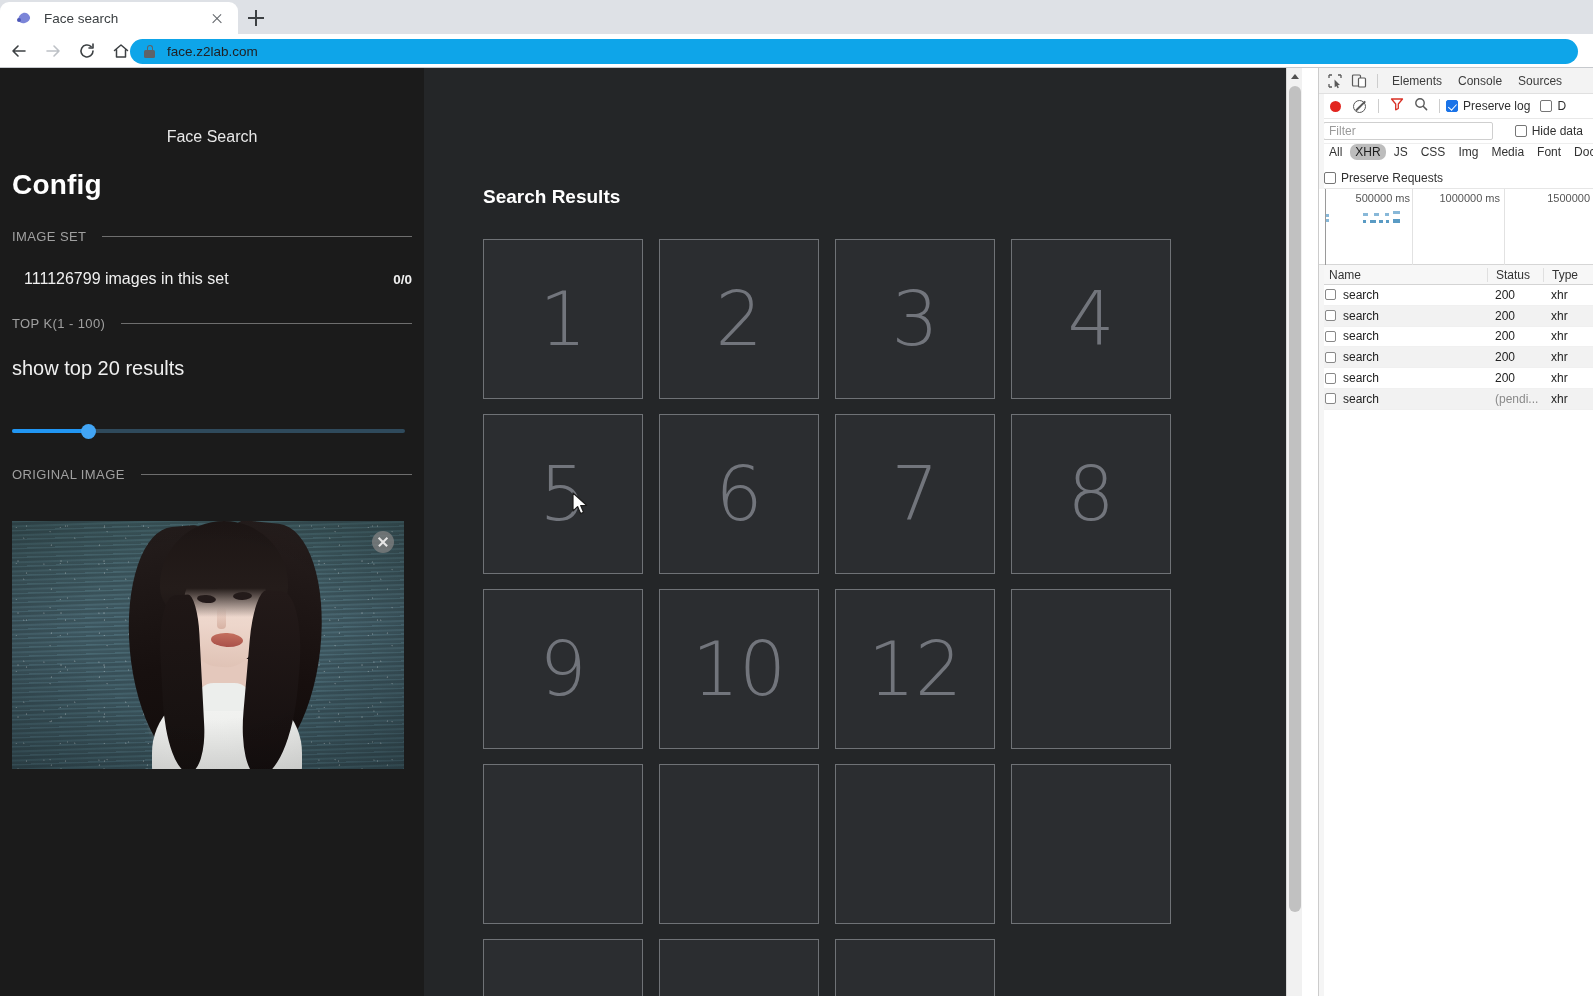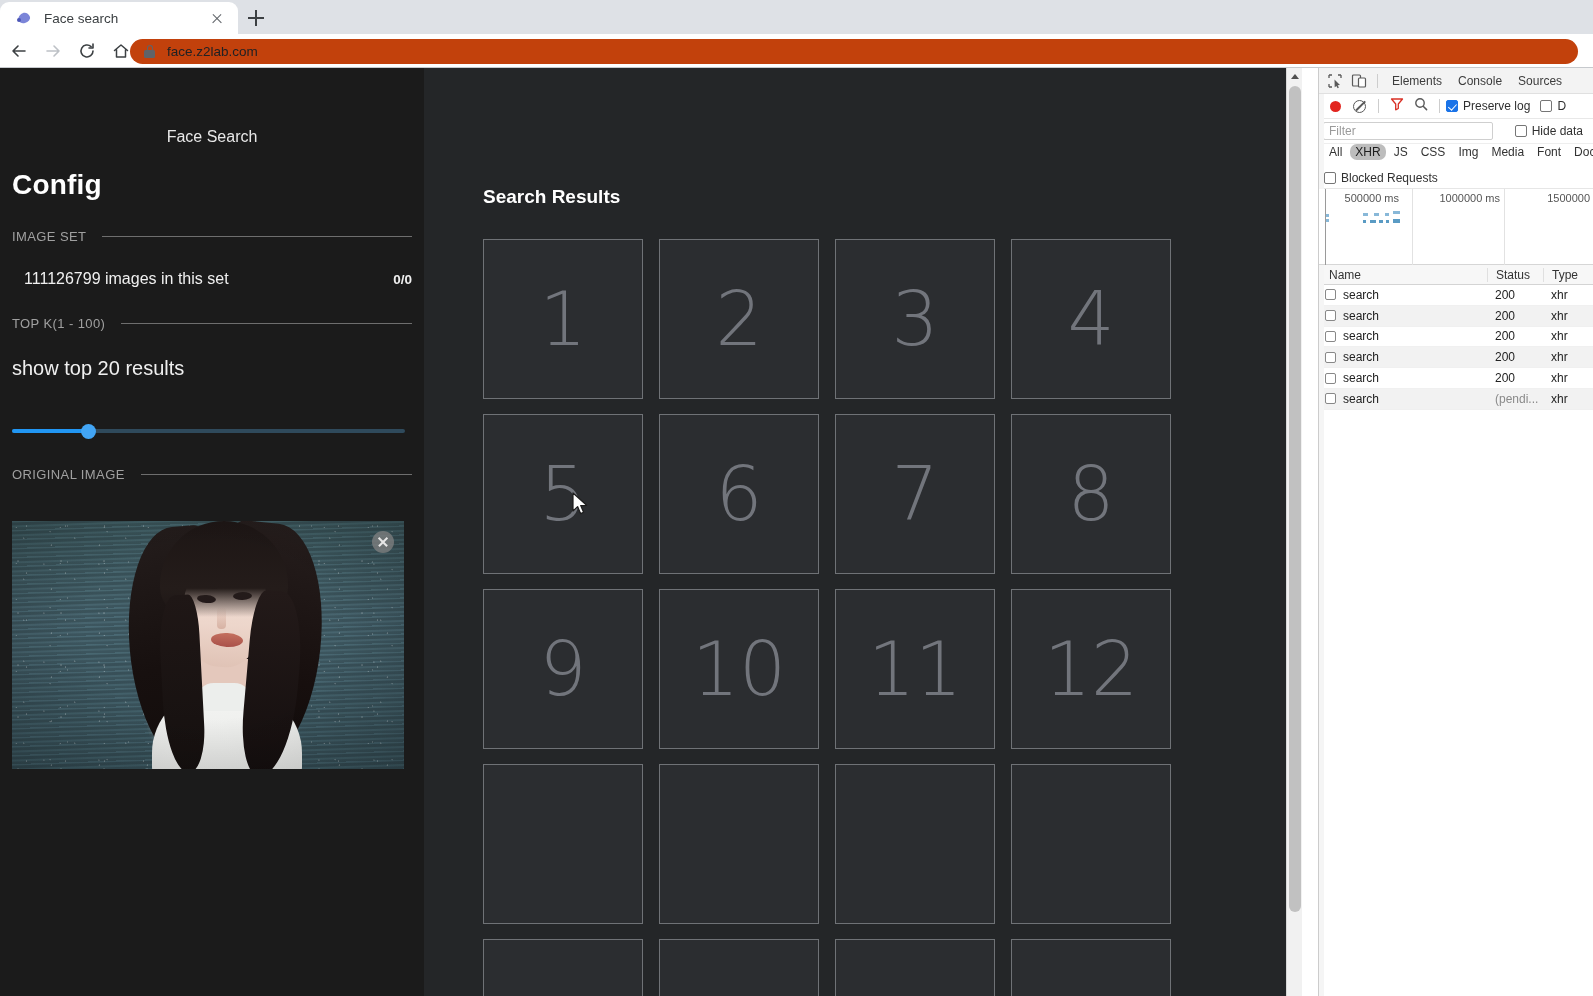--- a/index.html
+++ b/index.html
@@ -123,21 +123,21 @@
     margin-left: 4px;
     position: relative;
     flex: 0 0 auto;
   }
   .nav-btn svg { position: absolute; left: 5px; top: 5px; }
 
   .omnibox {
     position: absolute;
     left: 130px; top: 5px;
     width: 1448px; height: 25px;
-    background: #c2410c;
+    background: #0ea5e9;
     border-radius: 13px;
     display: flex;
     align-items: center;
     padding: 0 14px;
   }
   .lock-icon {
     width: 11px; height: 13px;
     position: relative;
     margin-right: 12px;
     flex: 0 0 auto;
@@ -824,21 +824,20 @@
           <div class="tile">1</div>
           <div class="tile">2</div>
           <div class="tile">3</div>
           <div class="tile">4</div>
           <div class="tile">5</div>
           <div class="tile">6</div>
           <div class="tile">7</div>
           <div class="tile">8</div>
           <div class="tile">9</div>
           <div class="tile">10</div>
-          <div class="tile">11</div>
           <div class="tile">12</div>
           <div class="tile"></div>
           <div class="tile"></div>
           <div class="tile"></div>
           <div class="tile"></div>
           <div class="tile"></div>
           <div class="tile"></div>
           <div class="tile"></div>
           <div class="tile"></div>
         </div>
@@ -913,28 +912,28 @@
         <div class="type-chip">JS</div>
         <div class="type-chip">CSS</div>
         <div class="type-chip">Img</div>
         <div class="type-chip">Media</div>
         <div class="type-chip">Font</div>
         <div class="type-chip">Doc</div>
       </div>
 
     <div class="dt-blockbar">
       <div class="dt-check"></div>
-      <div class="dt-check-label">Blocked Requests</div>
+      <div class="dt-check-label">Preserve Requests</div>
     </div>
 
     <div class="dt-overview">
       <div class="ov-leftbar"></div>
       <div class="ov-tick" style="left:93px"></div>
       <div class="ov-tick" style="left:185px"></div>
-      <div class="ov-tick-label" style="left:84px">500000 ms</div>
+      <div class="ov-tick-label" style="left:95px">500000 ms</div>
       <div class="ov-tick-label" style="left:185px">1000000 ms</div>
       <div class="ov-tick-label" style="left:275px">1500000</div>
 
       <div class="ov-bar" style="left:7px;  top:25px; width:3px;"></div>
       <div class="ov-bar" style="left:7px;  top:30px; width:3px;"></div>
       <div class="ov-bar" style="left:44px; top:24px; width:5px;"></div>
       <div class="ov-bar" style="left:55px; top:24px; width:5px;"></div>
       <div class="ov-bar" style="left:66px; top:24px; width:4px;"></div>
       <div class="ov-bar dark" style="left:44px; top:31px; width:3px;"></div>
       <div class="ov-bar dark" style="left:51px; top:31px; width:6px;"></div>

